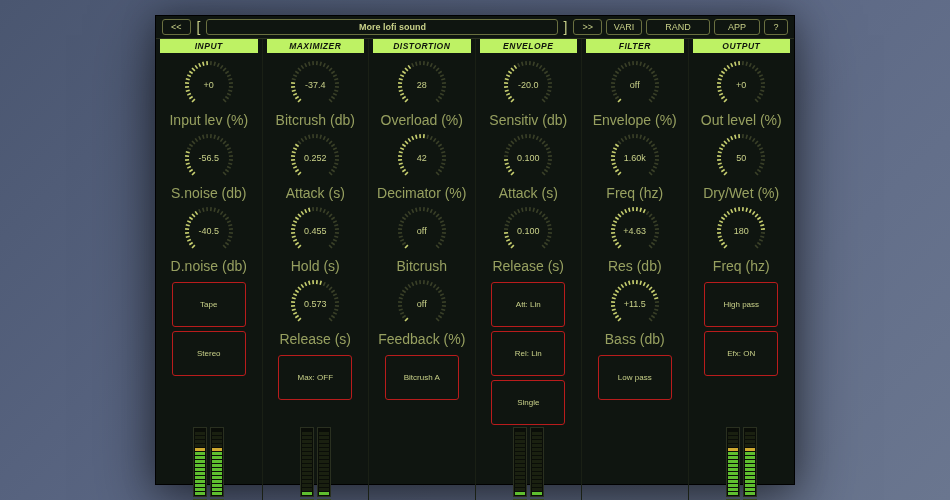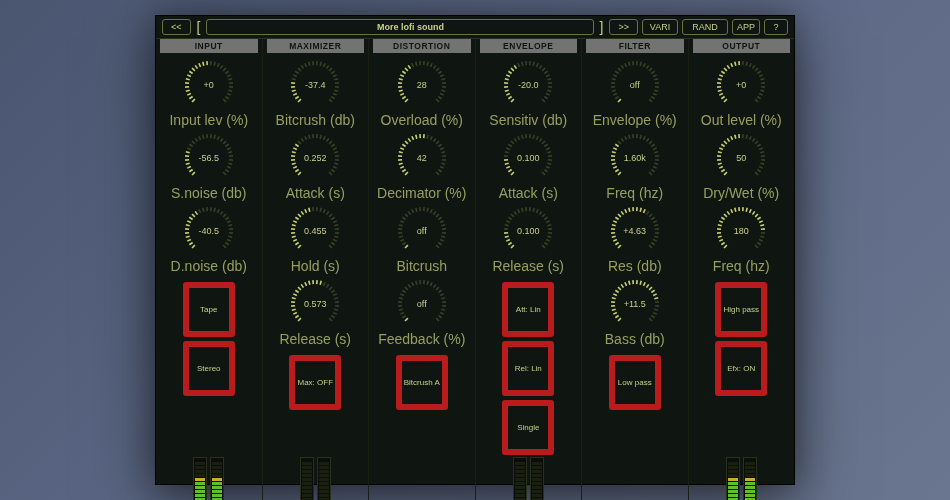--- a/index.html
+++ b/index.html
@@ -67,28 +67,29 @@
     border-right: 1px solid #1a2015;
     display: flex;
     flex-direction: column;
     align-items: center;
     padding: 0 4px 4px 4px;
     position: relative;
   }
   .col:last-child { border-right: none; align-items: center; }
   .col-header {
     width: 100%;
-    background: #737373;
+    background: #bef264;
     color: #10150c;
     font-size: 8.5px;
     font-weight: bold;
     text-align: center;
     padding: 2px 8px;
     letter-spacing: 0.5px;
     margin-bottom: 6px;
+    font-style: italic;
   }
   .knob-group {
     display: flex;
     flex-direction: column;
     align-items: center;
     margin-bottom: 4px;
   }
   .knob {
     width: 52px;
     height: 52px;
@@ -102,26 +103,26 @@
     transform: translate(-50%, -50%);
     font-size: 9px;
     color: #c8d088;
   }
   .knob-label {
     font-size: 14px;
     color: #97a060;
     margin-top: 1px;
   }
   .small-btn {
-    border: 6px solid #b91c1c;
+    border: 1px solid #b91c1c;
     background: #0f1510;
     color: #c8d088;
     font-size: 8px;
     padding: 17px 0;
-    width: 52px;
+    width: 74px;
     text-align: center;
     border-radius: 3px;
     margin-top: 4px;
     cursor: pointer;
   }
   .meter {
     margin-top: auto;
     display: flex;
     gap: 3px;
     align-items: flex-end;
@@ -161,22 +162,22 @@
 
 <div class="plugin">
 
   <div class="topbar">
     <div class="top-btn">&lt;&lt;</div>
     <div class="bracket">[</div>
     <div class="preset-name">More lofi sound</div>
     <div class="bracket">]</div>
     <div class="top-btn">&gt;&gt;</div>
     <div class="top-btn" style="width:36px">VARI</div>
-    <div class="top-btn" style="width:46px">RAND</div>
-    <div class="top-btn" style="width:28px">APP</div>
+    <div class="top-btn" style="width:64px">RAND</div>
+    <div class="top-btn" style="width:46px">APP</div>
     <div class="top-btn" style="width:24px">?</div>
   </div>
 
   <div class="columns">
 
     <div class="col">
       <div class="col-header">INPUT</div>
       <div>
           <div class="knob-group">
             <div class="knob"><svg viewBox="0 0 52 52">

